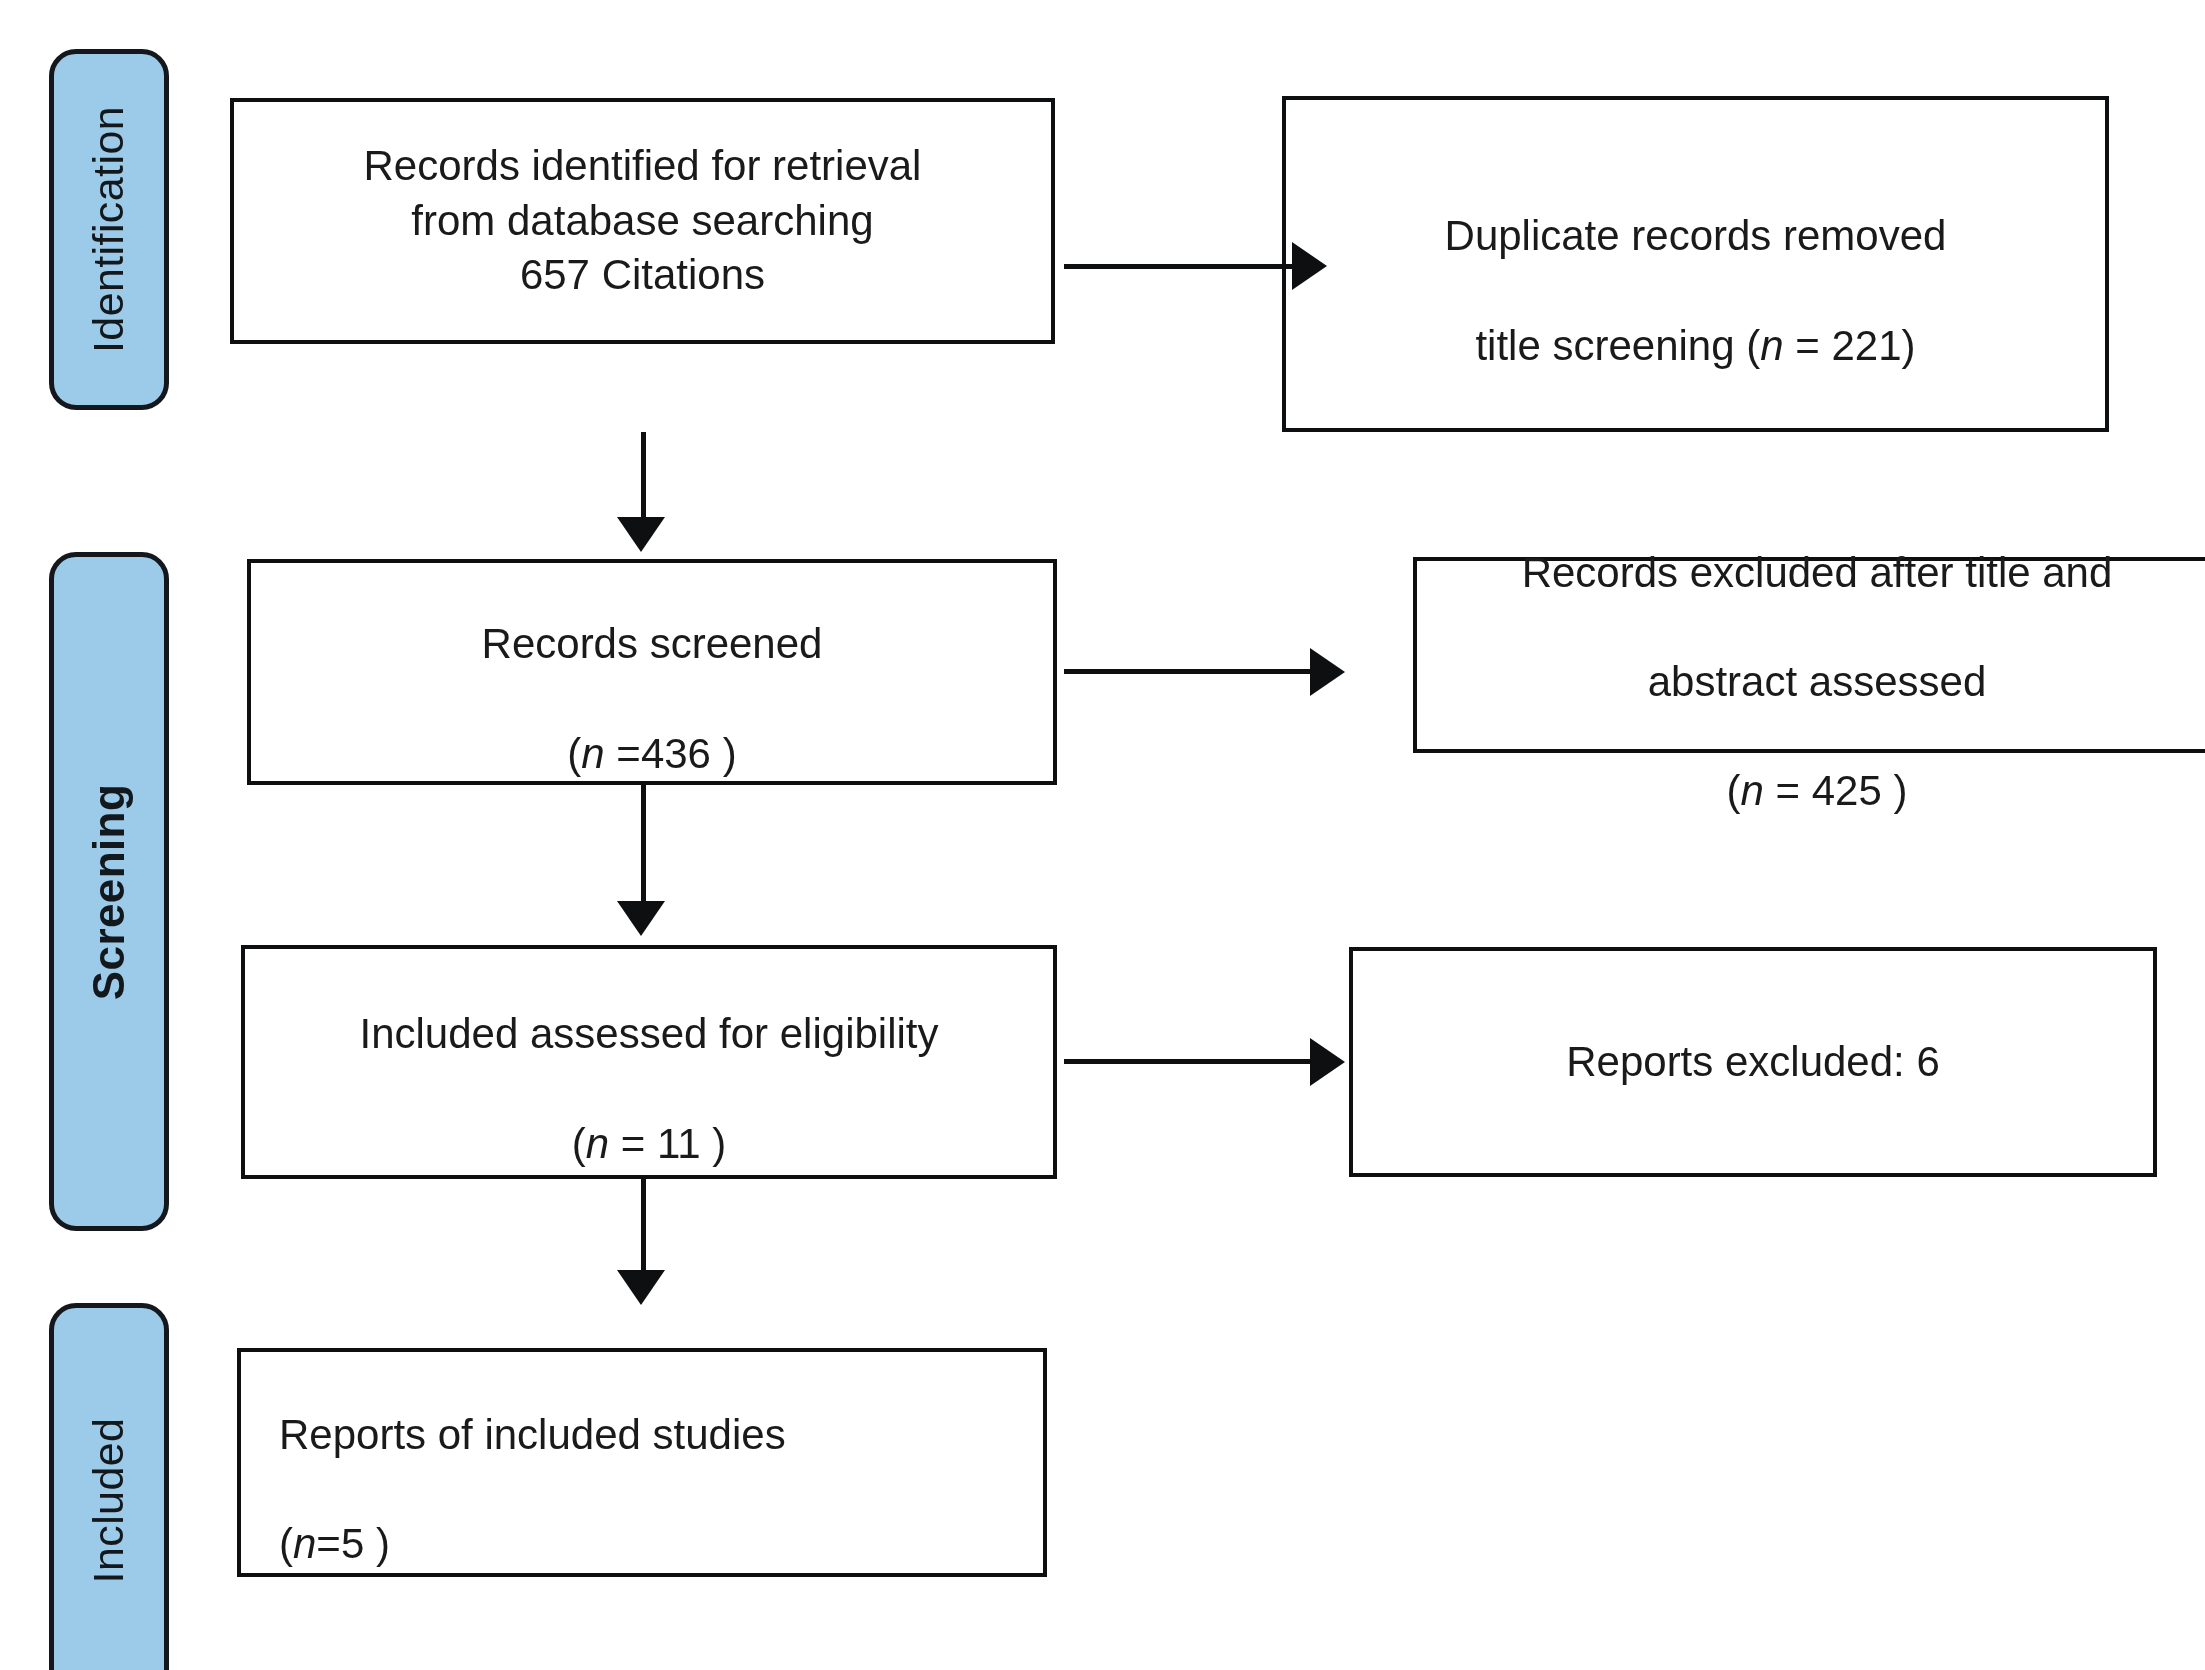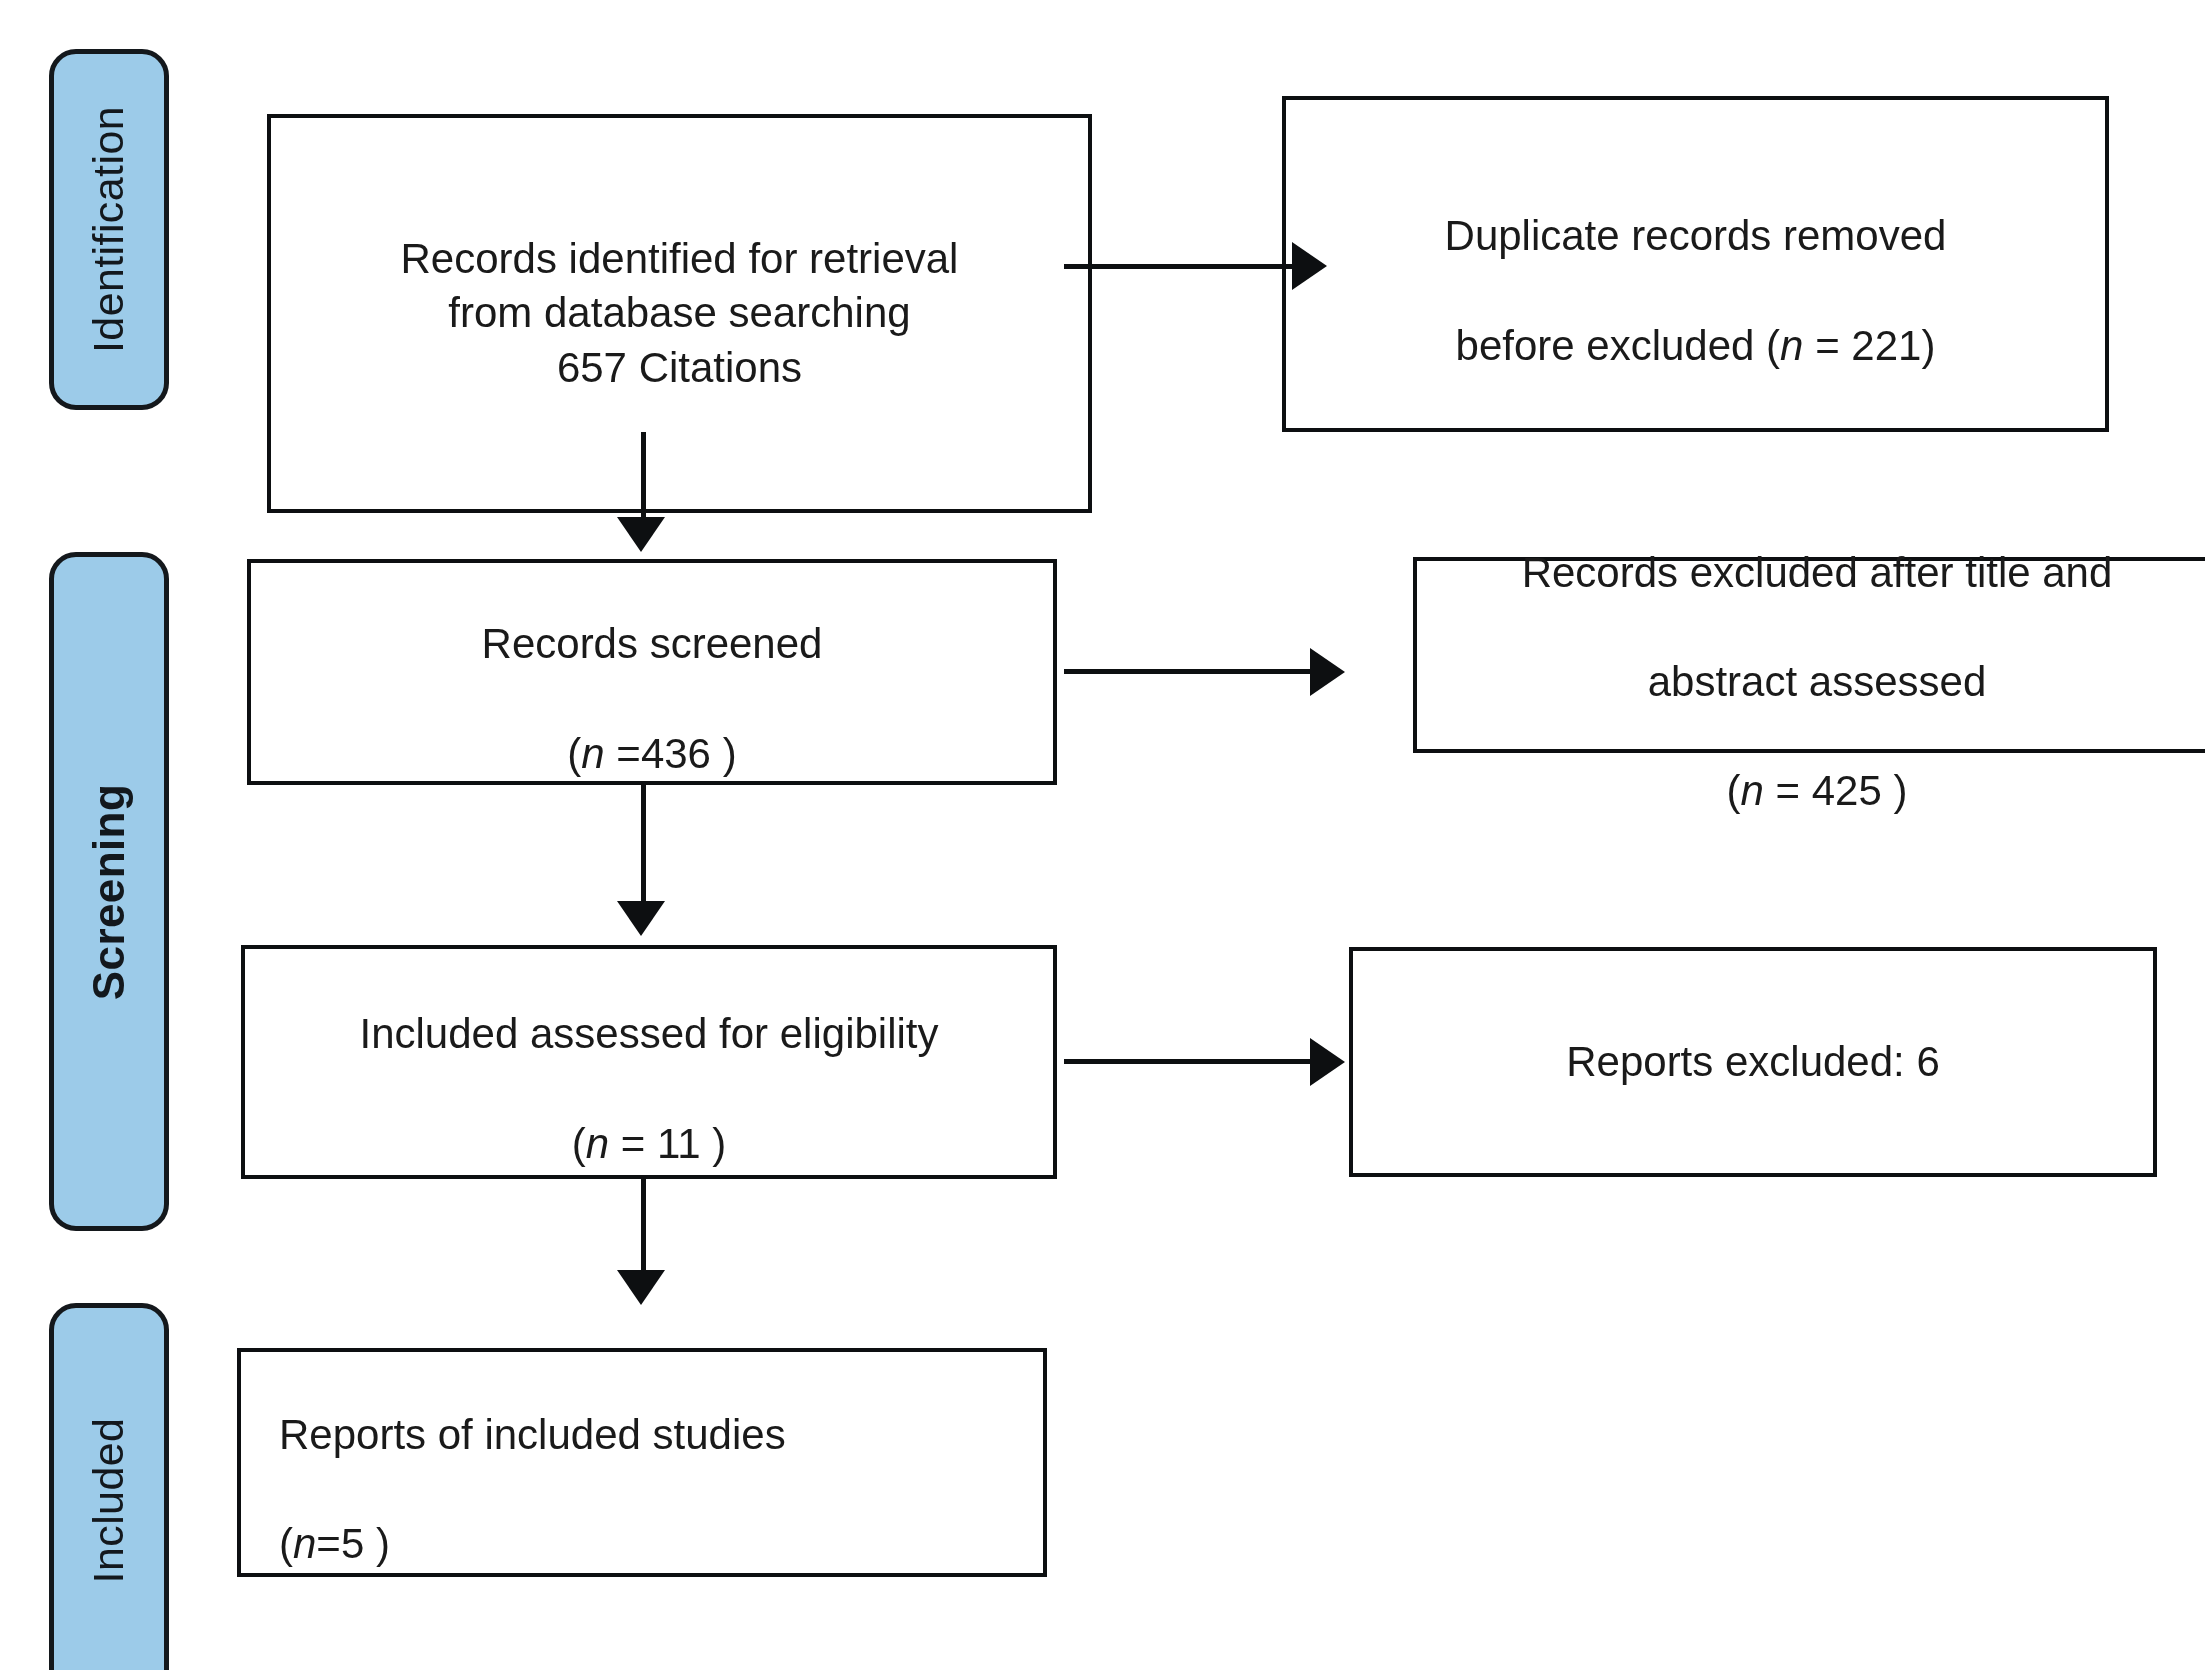--- a/index.html
+++ b/index.html
@@ -60,21 +60,21 @@
     color: #1a1a1a;
     font-size: 42px;
     line-height: 1.30;
     text-align: center;
     white-space: pre-line;
   }
   .box-text .n-italic { font-style: italic; }
   .flow-box.left-align { justify-content: flex-start; padding-left: 38px; }
   .flow-box.left-align .box-text { text-align: left; }
 
-  #box-identified   { left: 230px;  top: 114px;  width: 825px; height: 399px; margin-left: 37px; }
+  #box-identified   { left: 230px;  top: 98px;  width: 825px; height: 246px; }
   #box-duplicates   { left: 1282px; top: 96px;  width: 827px; height: 336px; }
   #box-screened     { left: 247px;  top: 559px;  width: 810px; height: 226px; }
   #box-excluded-ta  { left: 1413px; top: 557px;  width: 808px; height: 196px; }
   #box-eligibility  { left: 241px;  top: 945px; width: 816px; height: 234px; }
   #box-excluded-rep { left: 1349px; top: 947px; width: 808px; height: 230px; }
   #box-included     { left: 237px;  top: 1348px; width: 810px; height: 229px; }
 
   
   .conn-v-line {
     position: absolute;
@@ -134,21 +134,21 @@
 
   <div class="flow-box" id="box-identified">
     <span class="box-text">Records identified for retrieval
 from database searching
 657 Citations</span>
   </div>
 
   <div class="flow-box" id="box-duplicates">
     <span class="box-text">
       <span>Duplicate records removed</span><br>
-      <span>before excluded  (</span><span class="n-italic">n</span><span> = 221)</span>
+      <span>title screening  (</span><span class="n-italic">n</span><span> = 221)</span>
     </span>
   </div>
 
   <div class="flow-box" id="box-screened">
     <span class="box-text">
       <span>Records screened</span><br>
       <span>(</span><span class="n-italic">n</span><span> =436 )</span>
     </span>
   </div>
 

